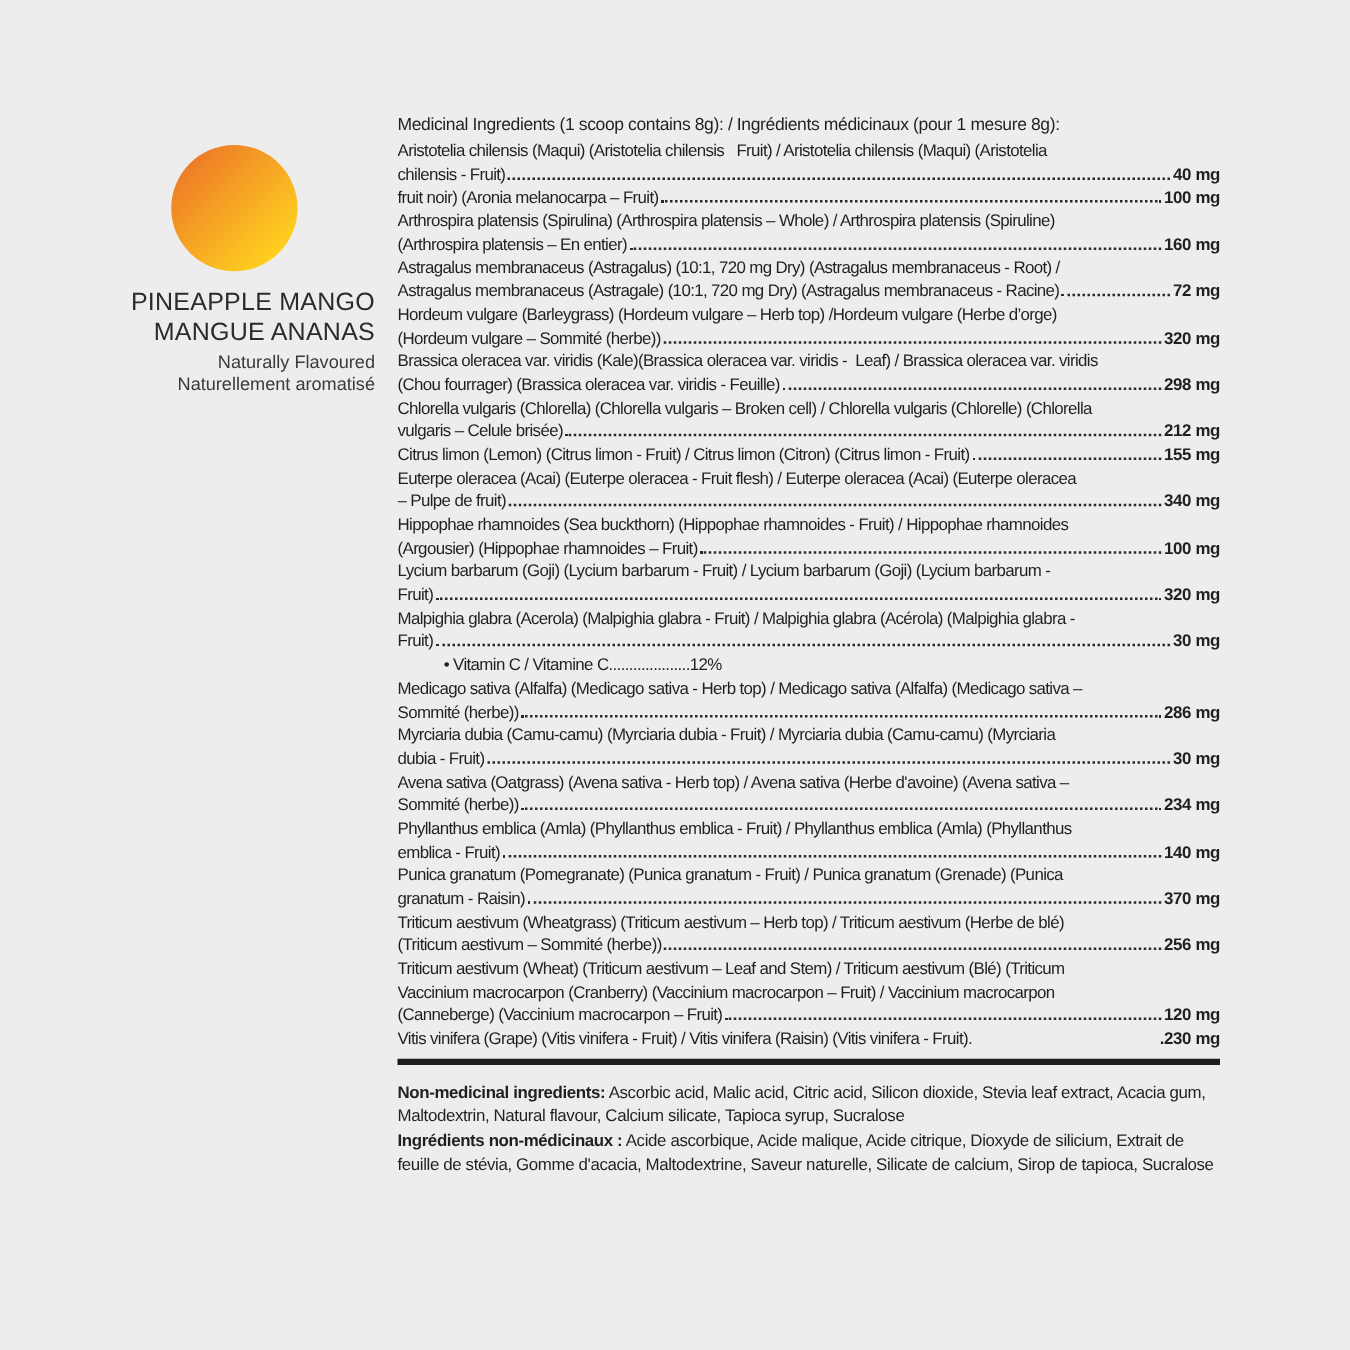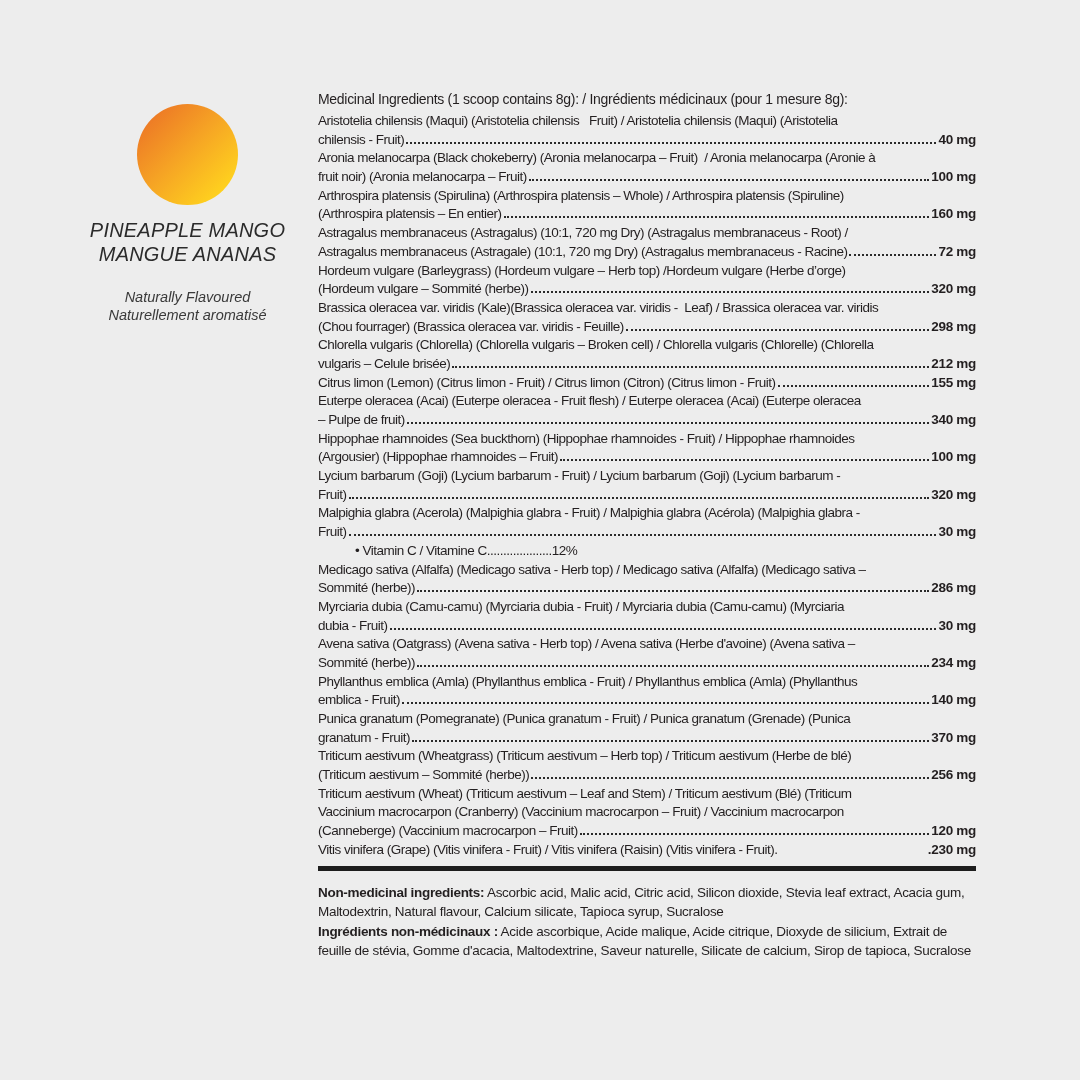--- a/index.html
+++ b/index.html
@@ -6,35 +6,34 @@
   body{
     width:1080px;height:1080px;
     background:#ededed;
     font-family:"Liberation Sans","DejaVu Sans",sans-serif;
     color:#231f20;
     position:relative;
     overflow:hidden;
   }
   
   .brand{
-    position:absolute;left:75px;top:104px;width:225px;
-    text-align:center;
-    font-style:italic;
+    position:absolute;left:75px;top:116px;width:225px;
+    text-align:right;
   }
   .badge{
     width:101px;height:101px;border-radius:50%;
     margin:0 auto 13px auto;
     background:linear-gradient(135deg,#ec7426 8%,#f6a524 48%,#ffd41e 88%);
   }
   .flavor{
     font-size:20px;line-height:24px;letter-spacing:.2px;
     color:#2b2b2b;white-space:nowrap;
   }
   .flavor-sub{
-    margin-top:22px;
+    margin-top:3px;
     font-size:14.5px;line-height:18px;color:#3a3a3a;
   }
   
   .facts{
     position:absolute;left:318px;top:90px;width:658px;
   }
   .facts-header{
     font-weight:400;font-size:14px;letter-spacing:-.3px;
     line-height:19px;margin-bottom:3px;white-space:nowrap;overflow:hidden;
   }
@@ -80,21 +79,20 @@
   <div class="ingredient-list">
       <div class="ingredient">
         <div class="line"><span class="txt">Aristotelia chilensis (Maqui) (Aristotelia chilensis   Fruit) / Aristotelia chilensis (Maqui) (Aristotelia</span></div>
         <div class="line fill">
           <span class="txt">chilensis - Fruit)</span>
           <span class="dots"></span>
           <span class="amt">40 mg</span>
         </div>
       </div>
       <div class="ingredient">
-        <div class="line"><span class="txt">Aronia melanocarpa (Black chokeberry) (Aronia melanocarpa – Fruit)  / Aronia melanocarpa (Aronie à</span></div>
         <div class="line fill">
           <span class="txt">fruit noir) (Aronia melanocarpa – Fruit)</span>
           <span class="dots"></span>
           <span class="amt">100 mg</span>
         </div>
       </div>
       <div class="ingredient">
         <div class="line"><span class="txt">Arthrospira platensis (Spirulina) (Arthrospira platensis – Whole) / Arthrospira platensis (Spiruline)</span></div>
         <div class="line fill">
           <span class="txt">(Arthrospira platensis – En entier)</span>
@@ -204,21 +202,21 @@
         <div class="line"><span class="txt">Phyllanthus emblica (Amla) (Phyllanthus emblica - Fruit) / Phyllanthus emblica (Amla) (Phyllanthus</span></div>
         <div class="line fill">
           <span class="txt">emblica - Fruit)</span>
           <span class="dots"></span>
           <span class="amt">140 mg</span>
         </div>
       </div>
       <div class="ingredient">
         <div class="line"><span class="txt">Punica granatum (Pomegranate) (Punica granatum - Fruit) / Punica granatum (Grenade) (Punica</span></div>
         <div class="line fill">
-          <span class="txt">granatum - Fruit)</span>
+          <span class="txt">granatum - Raisin)</span>
           <span class="dots"></span>
           <span class="amt">370 mg</span>
         </div>
       </div>
       <div class="ingredient">
         <div class="line"><span class="txt">Triticum aestivum (Wheatgrass) (Triticum aestivum – Herb top) / Triticum aestivum (Herbe de blé)</span></div>
         <div class="line fill">
           <span class="txt">(Triticum aestivum – Sommité (herbe))</span>
           <span class="dots"></span>
           <span class="amt">256 mg</span>

